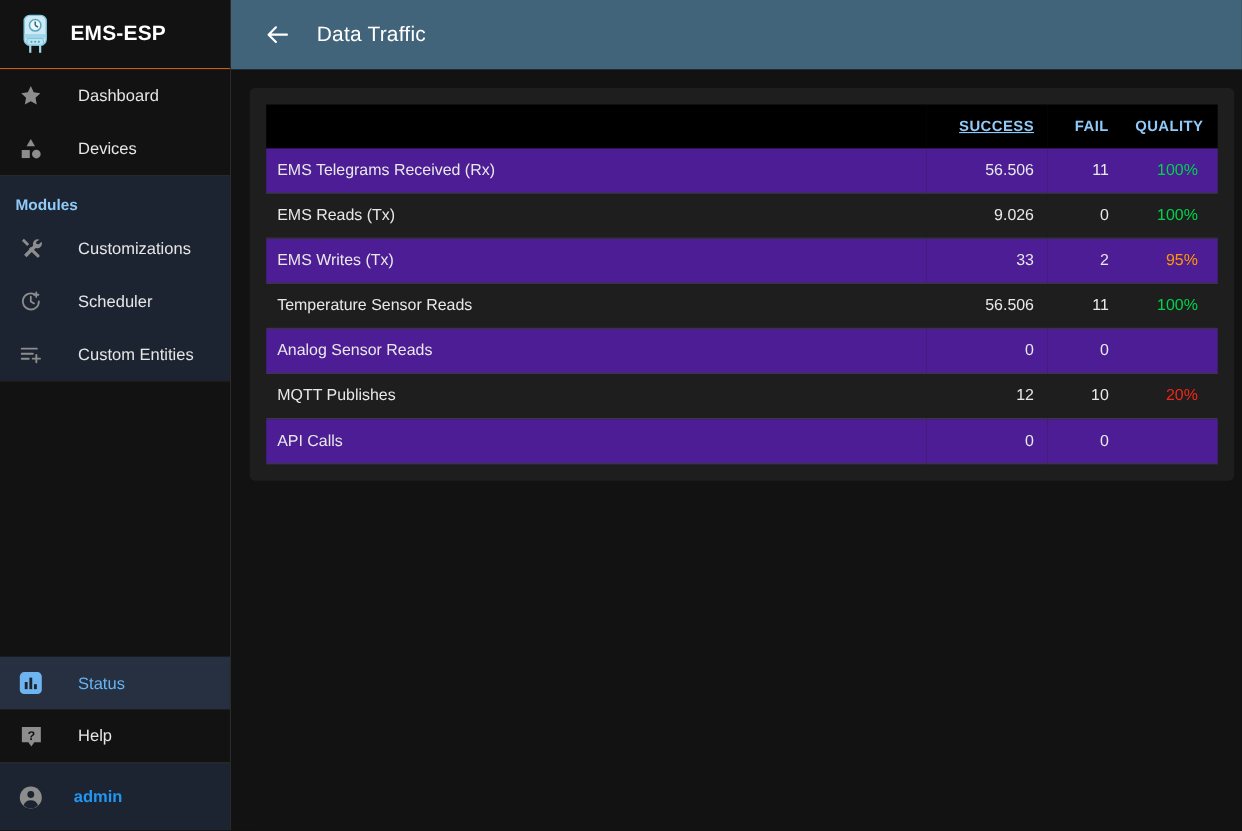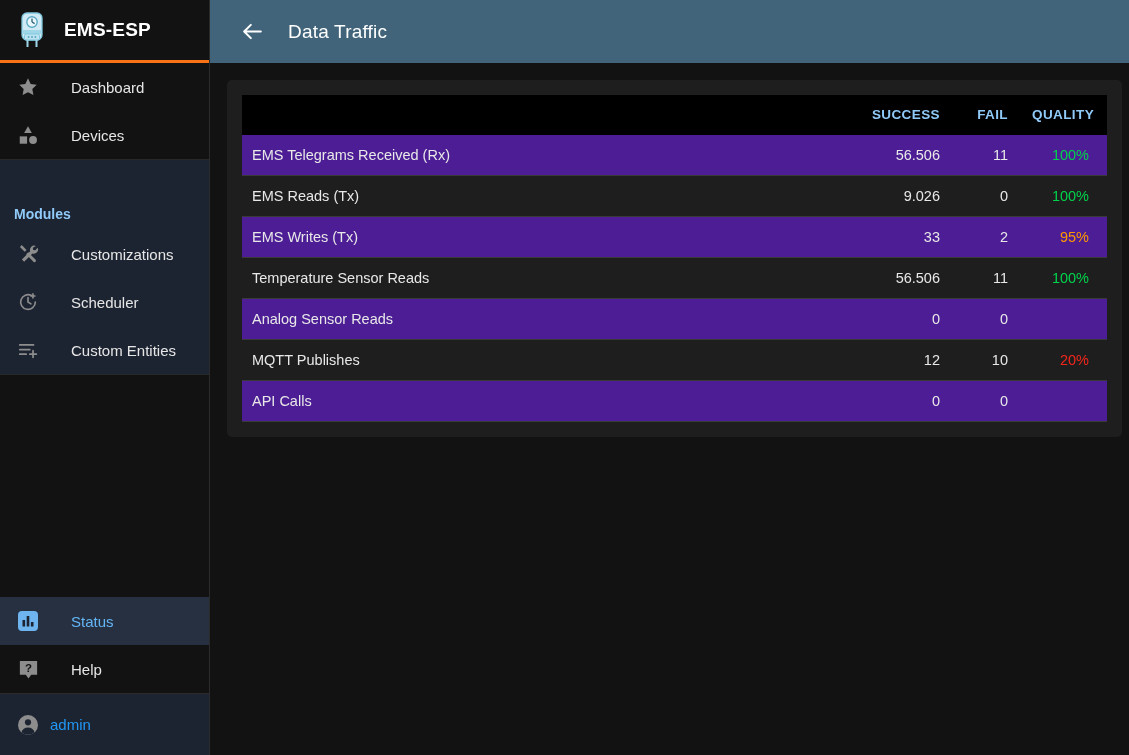--- a/index.html
+++ b/index.html
@@ -16,21 +16,21 @@
     width: 210px; height: 755px;
     background: #121212;
     border-right: 1px solid #2b2b2b;
     display: flex; flex-direction: column;
     flex: 0 0 210px;
   }
   .brand {
     height: 63px; flex: 0 0 63px;
     display: flex; align-items: center;
     padding-left: 14px; gap: 14px;
-    border-bottom: 3px solid #f97316;
+    border-bottom: 1px solid #f97316;
     background: #121212;
   }
   .brand-title {
     color: #ffffff; font-size: 19px; font-weight: 700;
     letter-spacing: .2px;
   }
   .nav-group { background: #121212; }
   .nav-group.modules { background: #1d2431; }
   .nav-group.status-group { background: #1d2431; }
   .nav-divider { height: 1px; background: #282828; }
@@ -46,28 +46,28 @@
     flex: 0 0 28px;
   }
   .nav-item .label {
     color: #e6e6e6; font-size: 15px; white-space: nowrap;
   }
   .nav-item.active { background: #263040; }
   .nav-item.active .label { color: #64b5f6; }
   .section-title {
     color: #90caf9; font-size: 14px; font-weight: 700;
     padding: 18px 0 8px 14px;
-    margin-top: 28px;
   }
   .spacer { flex: 1 1 auto; background: #121212; }
   .user-row {
     height: 62px; display: flex; align-items: center;
-    padding-left: 14px; gap: 8px; cursor: pointer;
+    padding-left: 14px; gap: 25px; cursor: pointer;
     background: #1d2431;
     border-top: 1px solid #2b2b2b;
+    font-weight: bold;
   }
   .user-row .label { color: #2196f3; font-size: 15px; }
 
   svg { display: block; }
 
   
   .main { flex: 1 1 auto; display: flex; flex-direction: column; background: #121212; }
   .topbar {
     height: 63px; flex: 0 0 63px;
     background: #41647a;
@@ -92,21 +92,21 @@
     background: #000000;
     color: #90caf9;
     font-size: 13.5px;
     font-weight: 700;
     letter-spacing: .4px;
     padding: 12px 12px 13px 12px;
     text-align: right;
     border: none;
   }
   thead th.name-col { text-align: left; width: 600px; }
-  thead th.success-col { width: 110px; }
+  thead th.success-col { width: 110px; text-decoration: underline; }
   thead th.fail-col { width: 68px; }
   thead th.quality-col { width: 87px; padding-right: 18px; }
   tbody td {
     font-size: 14.5px;
     color: #e8e8e8;
     padding: 12px 12px;
     text-align: right;
     border-bottom: 1px solid #3a3a3a;
   }
   tbody td.name-col { text-align: left; padding-left: 10px; }

